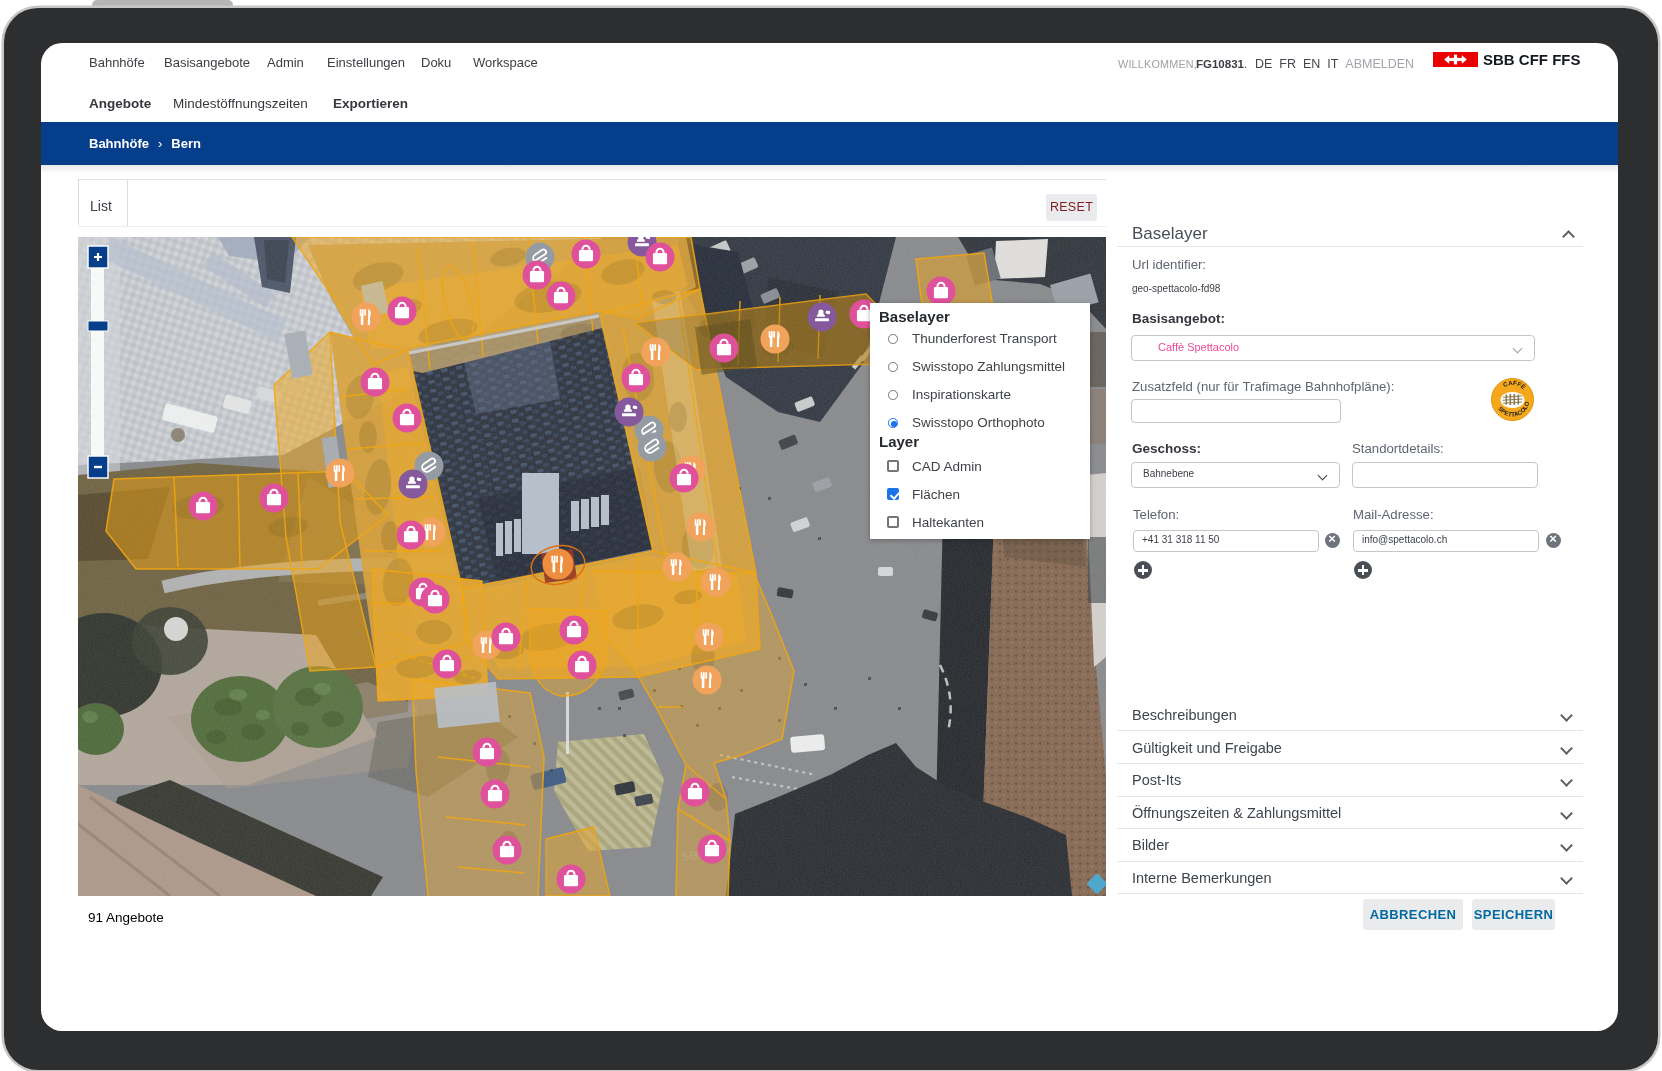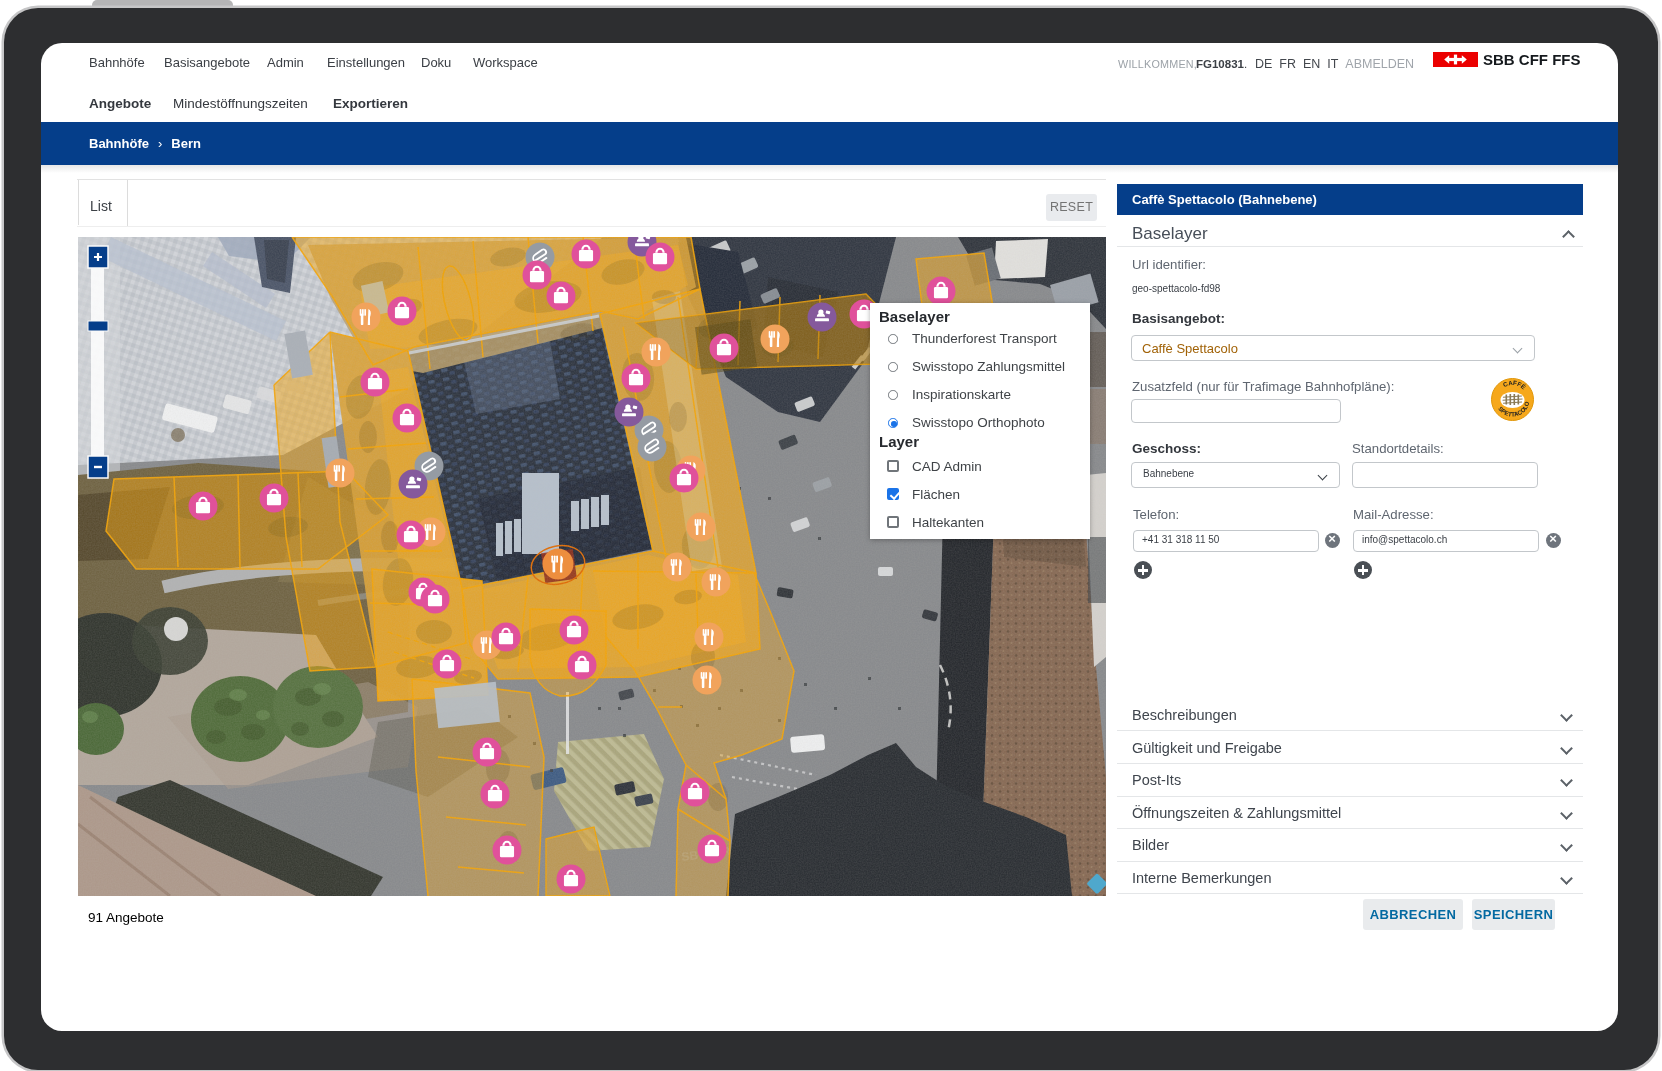--- a/index.html
+++ b/index.html
@@ -15,21 +15,21 @@
   .nav2 { top:96px; font-size:13.5px; color:#34383e; }
   .bluebar { left:41px; top:122px; width:1577px; height:43px; background:#053e8a; }
   .bluebar-shadow { left:41px; top:165px; width:1577px; height:8px;
     background:linear-gradient(#dedede, #ffffff); opacity:.75; }
   .crumb { top:136px; font-size:13px; font-weight:bold; color:#ffffff; }
   #cardline { left:77px; top:179px; width:1029px; height:1px; background:#e2e2e2; }
   #tabline { left:127px; top:180px; width:1px; height:46px; background:#dcdcdc; }
   #toolbot { left:77px; top:226px; width:1029px; height:1px; background:#eeeeee; }
   #listtxt { left:90px; top:198px; font-size:14px; color:#3c4046; }
   #resetbtn { left:1046px; top:194px; width:51px; height:27px; background:#e9ebee; border-radius:3px;
-    color:#737373; font-size:12.5px; font-weight:500; text-align:center; line-height:27px; letter-spacing:.3px; }
+    color:#7f1d1d; font-size:12.5px; font-weight:500; text-align:center; line-height:27px; letter-spacing:.3px; }
   #angebote { left:88px; top:910px; font-size:13.5px; color:#000000; }
   
   #sb-head { left:1117px; top:184px; width:466px; height:31px; background:#053e8a; color:#fff;
     font-size:13px; font-weight:bold; line-height:31px; padding-left:15px; }
   .sb-sect { left:1132px; font-size:17px; color:#474e58; }
   .lbl { font-size:13.2px; color:#5f6670; }
   .lblb { font-size:13.2px; font-weight:bold; color:#33373d; }
   .val { font-size:10px; color:#3a3f46; }
   .inp { border:1px solid #c3c7cb; border-radius:4px; background:#fff; }
   .accordion { left:1132px; font-size:14.5px; color:#3f454d; }
@@ -602,29 +602,28 @@
       <div class="abs bltxt" style="left:42px; top:112px;">Swisstopo Orthophoto</div>
       <div class="abs" style="left:9px; top:130px; font-size:15px; font-weight:bold; color:#26292e;">Layer</div>
       <div class="abs check" style="left:17px; top:157px;"></div>
       <div class="abs bltxt" style="left:42px; top:156px;">CAD Admin</div>
       <div class="abs check chk" style="left:17px; top:185px;"></div>
       <div class="abs bltxt" style="left:42px; top:184px;">Flächen</div>
       <div class="abs check" style="left:17px; top:213px;"></div>
       <div class="abs bltxt" style="left:42px; top:212px;">Haltekanten</div>
     </div>
 
-    <div class="abs" id="sb-head">Caffè Spettacolo (Bahnebene)</div>
     <div class="abs sb-sect" style="top:224px;">Baselayer</div>
     <div class="abs chevup" style="left:1564px; top:232px;"></div>
     <div class="abs divider" style="top:246px;"></div>
     <div class="abs lbl" style="left:1132px; top:257px;">Url identifier:</div>
     <div class="abs val" style="left:1132px; top:283px;">geo-spettacolo-fd98</div>
     <div class="abs lblb" style="left:1132px; top:311px; font-size:13.5px;">Basisangebot:</div>
     <div class="abs inp" style="left:1131px; top:335px; width:404px; height:26px;">
-      <div class="abs" style="left:10px; top:5px; font-size:13px; color:#a16207;">Caffè Spettacolo</div>
+      <div class="abs" style="left:26px; top:5px; font-size:11px; color:#ec4899;">Caffè Spettacolo</div>
       <div class="abs chevdn" style="right:13px; top:9px; border-color:#9aa0a6; width:7px; height:7px; border-width:0 1.6px 1.6px 0;"></div>
     </div>
     <div class="abs lbl" style="left:1132px; top:379px;">Zusatzfeld (nur für Trafimage Bahnhofpläne):</div>
     <div class="abs inp" style="left:1131px; top:399px; width:210px; height:24px;"></div>
     <div class="abs" id="cslogo" style="left:1491px; top:378px;"><svg width="43" height="43" viewBox="0 0 43 43">
       <circle cx="21.5" cy="21.5" r="21" fill="#f6a81c"></circle>
       <circle cx="21.5" cy="21.5" r="21" fill="none" stroke="#e09608" stroke-width="1"></circle>
       <g fill="#fff">
               <ellipse cx="21.5" cy="22" rx="12" ry="8"></ellipse>
             </g>

